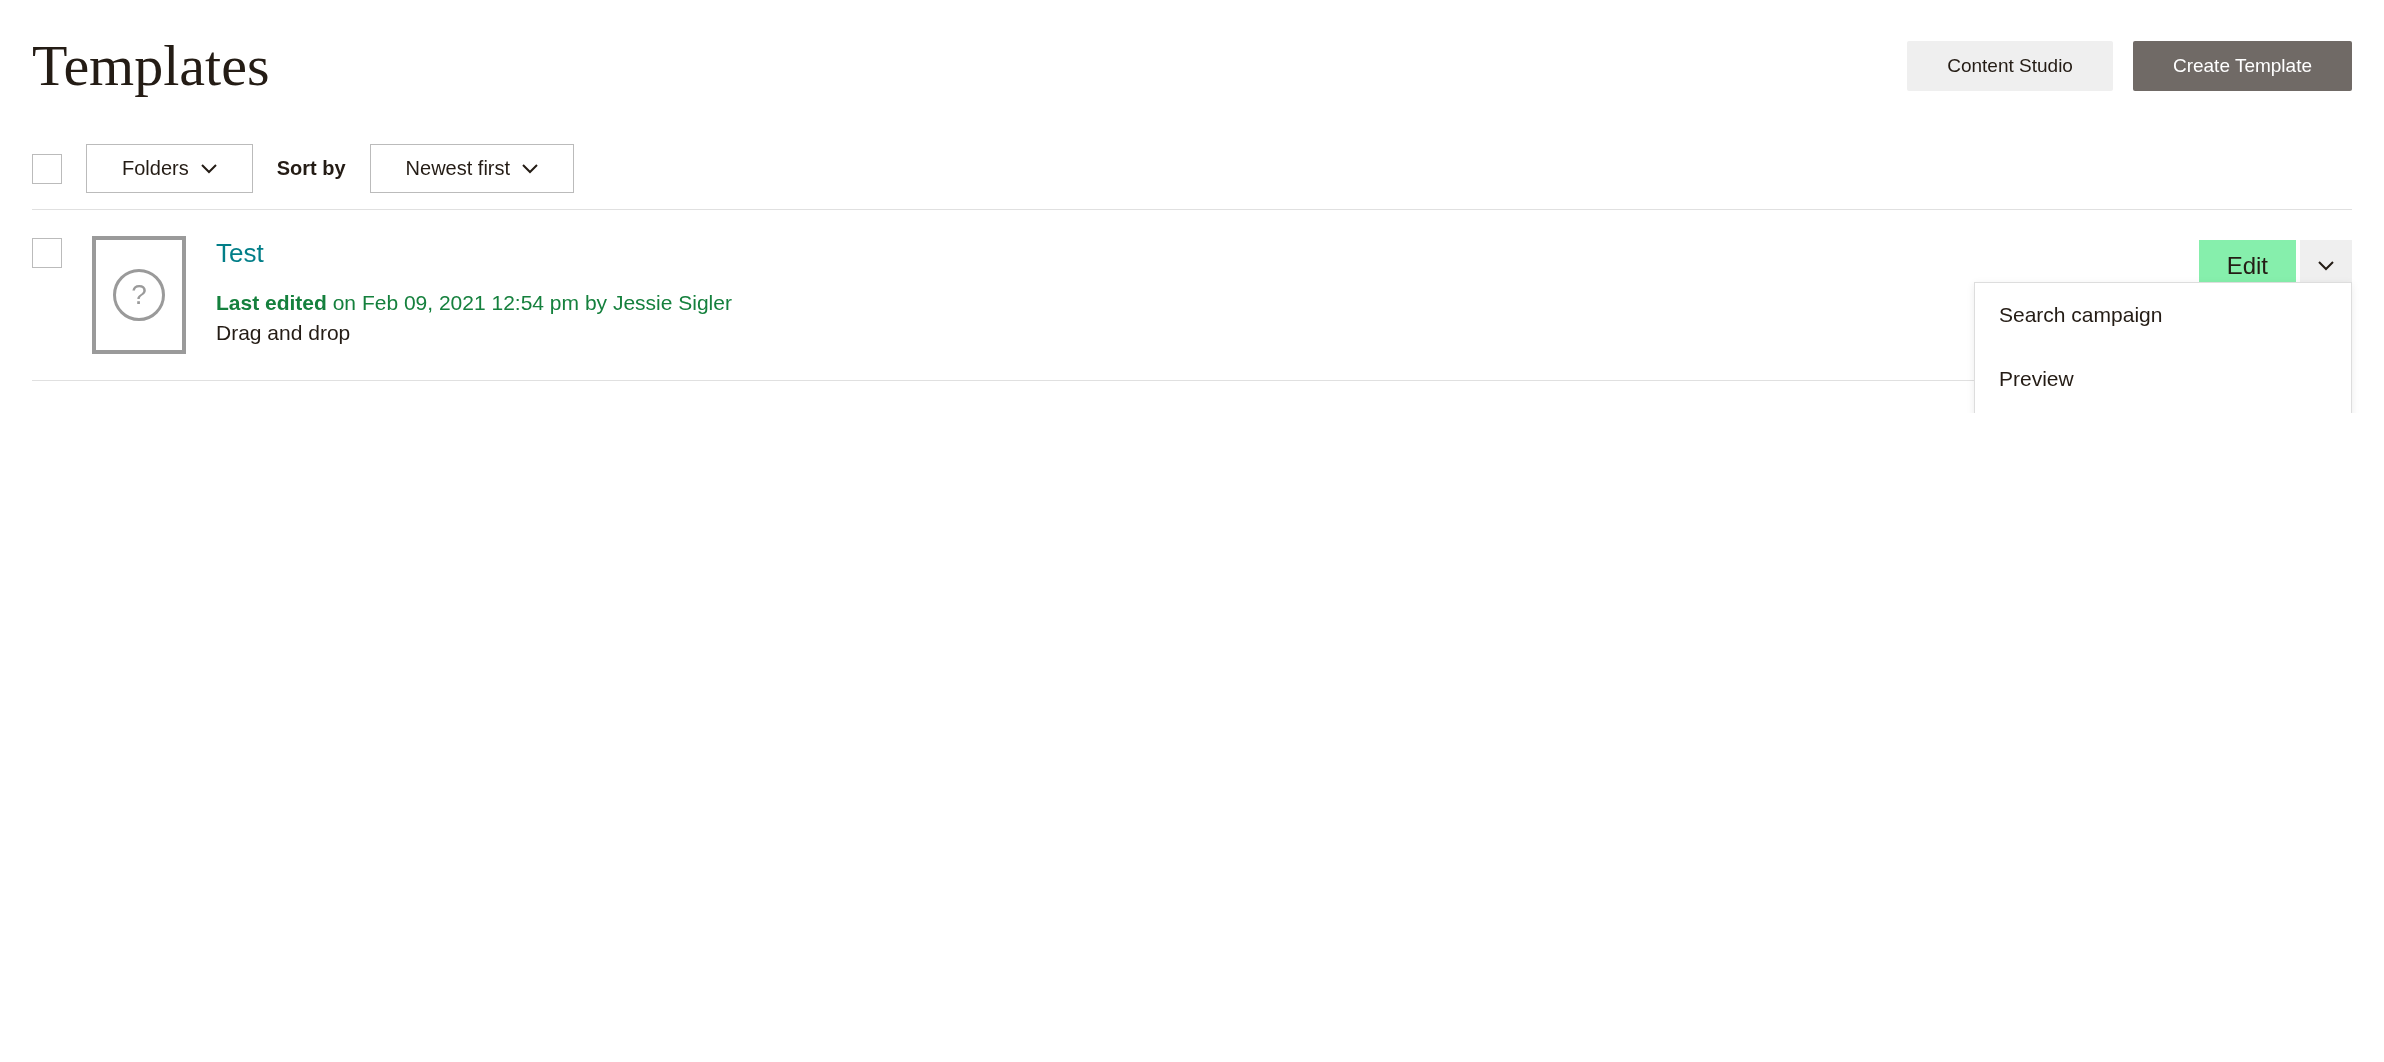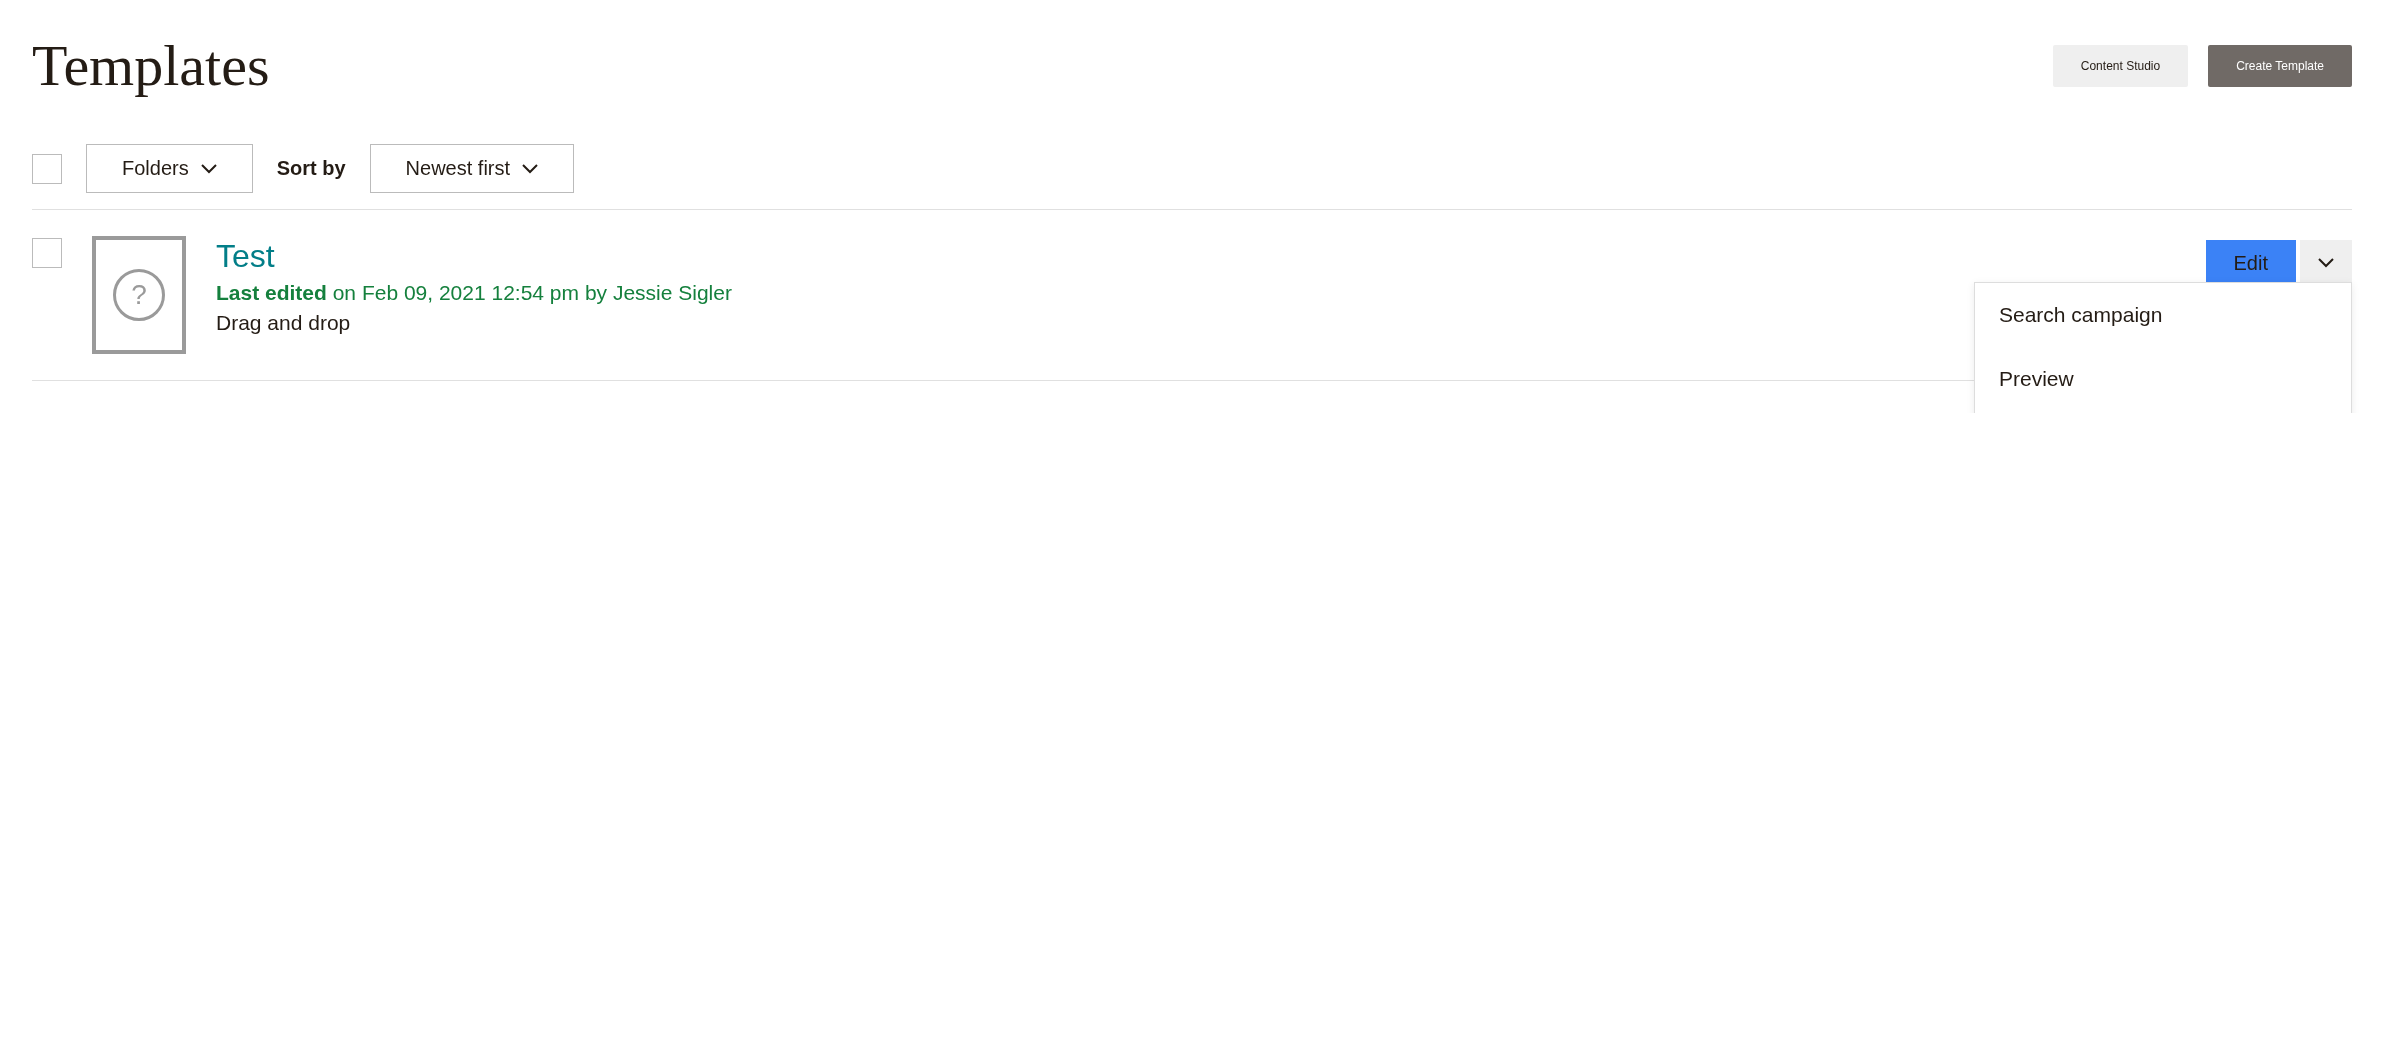--- a/index.html
+++ b/index.html
@@ -23,22 +23,22 @@
       font-family: Georgia, 'Times New Roman', serif;
       font-size: 58px;
       font-weight: 400;
       color: #241c15;
     }
     .header-actions {
       display: flex;
       gap: 20px;
     }
     .btn {
-      padding: 14px 28px;
-      font-size: 12px;
+      padding: 14px 40px;
+      font-size: 19px;
       border: none;
       cursor: pointer;
       font-weight: 500;
       border-radius: 2px;
     }
     .btn-secondary {
       background: #efefef;
       color: #241c15;
     }
     .btn-primary {
@@ -141,47 +141,47 @@
       align-items: center;
       justify-content: center;
       color: #9a9a9a;
       font-size: 28px;
     }
     .template-info {
       flex: 1;
       padding-top: 2px;
     }
     .template-name {
-      font-size: 32px;
+      font-size: 26px;
       color: #027e88;
-      margin-bottom: 6px;
+      margin-bottom: 22px;
       cursor: pointer;
     }
     .template-meta {
       font-size: 21px;
       color: #15803d;
       margin-bottom: 6px;
     }
     .template-meta .bold {
       font-weight: 700;
     }
     .template-type {
       font-size: 21px;
       color: #241c15;
     }
     .row-actions {
       display: flex;
       gap: 4px;
       margin-top: 4px;
     }
     .btn-edit {
-      background: #3b82f6;
+      background: #86efac;
       color: #241c15;
       padding: 12px 28px;
-      font-size: 20px;
+      font-size: 24px;
       border: none;
       cursor: pointer;
       font-weight: 500;
     }
     .btn-chevron {
       background: #efefef;
       border: none;
       width: 52px;
       display: flex;
       align-items: center;

